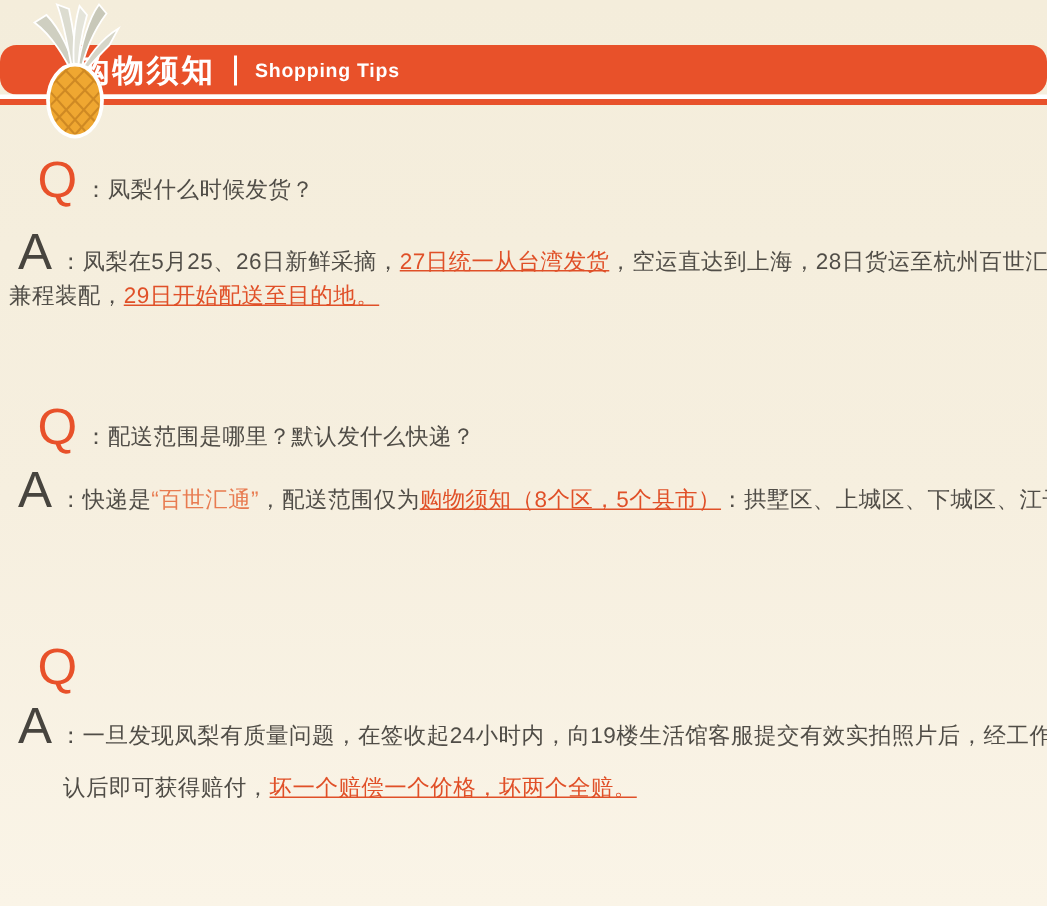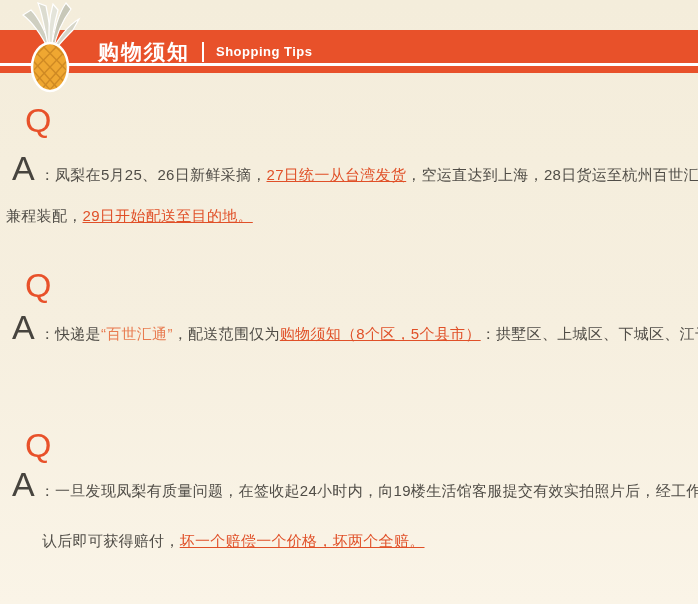--- a/index.html
+++ b/index.html
@@ -5,50 +5,50 @@
   html,body{margin:0;padding:0;}
   .page{
     position:relative;
     width:698px;height:604px;
     background:linear-gradient(180deg,#F4EDDB 0%,#F6EFDF 55%,#FAF4E7 100%);
     font-family:"Liberation Sans","DejaVu Sans",sans-serif;
     overflow:hidden;
   }
   
   .banner{
-    position:absolute;top:30px;left:0;right:0;height:43px;
+    position:absolute;top:30px;left:0;right:0;height:33px;
     background:#E8512A;
     display:flex;align-items:center;
-    padding-left:98px;box-sizing:border-box;
+    padding-left:52px;box-sizing:border-box;border-radius:11px;
   }
   .banner .title{color:#FFFFFF;font-size:21px;font-weight:bold;letter-spacing:2px;}
   .banner .vbar{width:2px;height:20px;background:#FFFFFF;margin:0 12px;}
   .banner .subtitle{color:#FFFFFF;font-size:13px;font-weight:bold;letter-spacing:0.5px;}
   .line-white{position:absolute;top:63px;left:0;right:0;height:3px;background:#FFFFFF;}
   .line-orange{position:absolute;top:66px;left:0;right:0;height:4px;background:#E8512A;}
   .pineapple{position:absolute;top:0;left:15px;width:70px;height:94px;z-index:2;}
   
   .row{position:absolute;display:flex;align-items:baseline;white-space:nowrap;}
   .mark{font-size:34px;line-height:1;font-weight:400;}
   .row.q .mark{color:#E8512A;}
   .row.a .mark{color:#47443E;}
   .txt{font-size:15px;color:#504D47;margin-left:5px;letter-spacing:0.3px;}
   .cont{position:absolute;font-size:15px;color:#504D47;white-space:nowrap;letter-spacing:0.3px;}
   .hl{color:#E05028;text-decoration:underline;}
   .hl-soft{color:#E87B50;margin-top:11px;}
   
   .q1{top:103px;left:25px;}
   .a1{top:151px;left:12px;}
-  .a1c{top:207px;left:6px;}
+  .a1c{top:188px;left:6px;}
   .q2{top:268px;left:25px;}
   .a2{top:310px;left:12px;}
   .a2c{top:358px;left:42px;}
   .q3{top:428px;left:25px;}
   .a3{top:467px;left:12px;}
-  .a3c{top:532px;left:42px;}
+  .a3c{top:516px;left:42px;}
 </style>
 </head>
 <body>
 
 <div class="page">
 
   <div class="banner">
     <span class="title">购物须知</span>
     <span class="vbar"></span>
     <span class="subtitle">Shopping Tips</span>
@@ -79,29 +79,31 @@
           <line x1="55" y1="46" x2="17" y2="86"></line>
         <line x1="48" y1="40" x2="13" y2="76"></line>
           <line x1="40" y1="36" x2="12" y2="64"></line>
         <line x1="56" y1="66" x2="33" y2="92"></line>
       </g>
     </g>
   </svg>
 
   <div class="row q q1">
     <span class="mark">Q</span>
+    <span class="txt">：凤梨什么时候发货？</span>
   </div>
   <div class="row a a1">
     <span class="mark">A</span>
     <span class="txt"><span>：凤梨在5月25、26日新鲜采摘，</span><span class="hl">27日统一从台湾发货</span><span>，空运直达到上海，28日货运至杭州百世汇通日夜</span></span>
   </div>
   <div class="cont a1c"><span>兼程装配，</span><span class="hl">29日开始配送至目的地。</span></div>
 
   <div class="row q q2">
     <span class="mark">Q</span>
+    <span class="txt">：配送范围是哪里？默认发什么快递？</span>
   </div>
   <div class="row a a2">
     <span class="mark">A</span>
     <span class="txt"><span>：快递是</span><span class="hl-soft">“百世汇通”</span><span>，配送范围仅为</span><span class="hl">购物须知（8个区，5个县市）</span><span>：拱墅区、上城区、下城区、江干</span></span>
   </div>
 
   <div class="row q q3">
     <span class="mark">Q</span>
   </div>
   <div class="row a a3">

